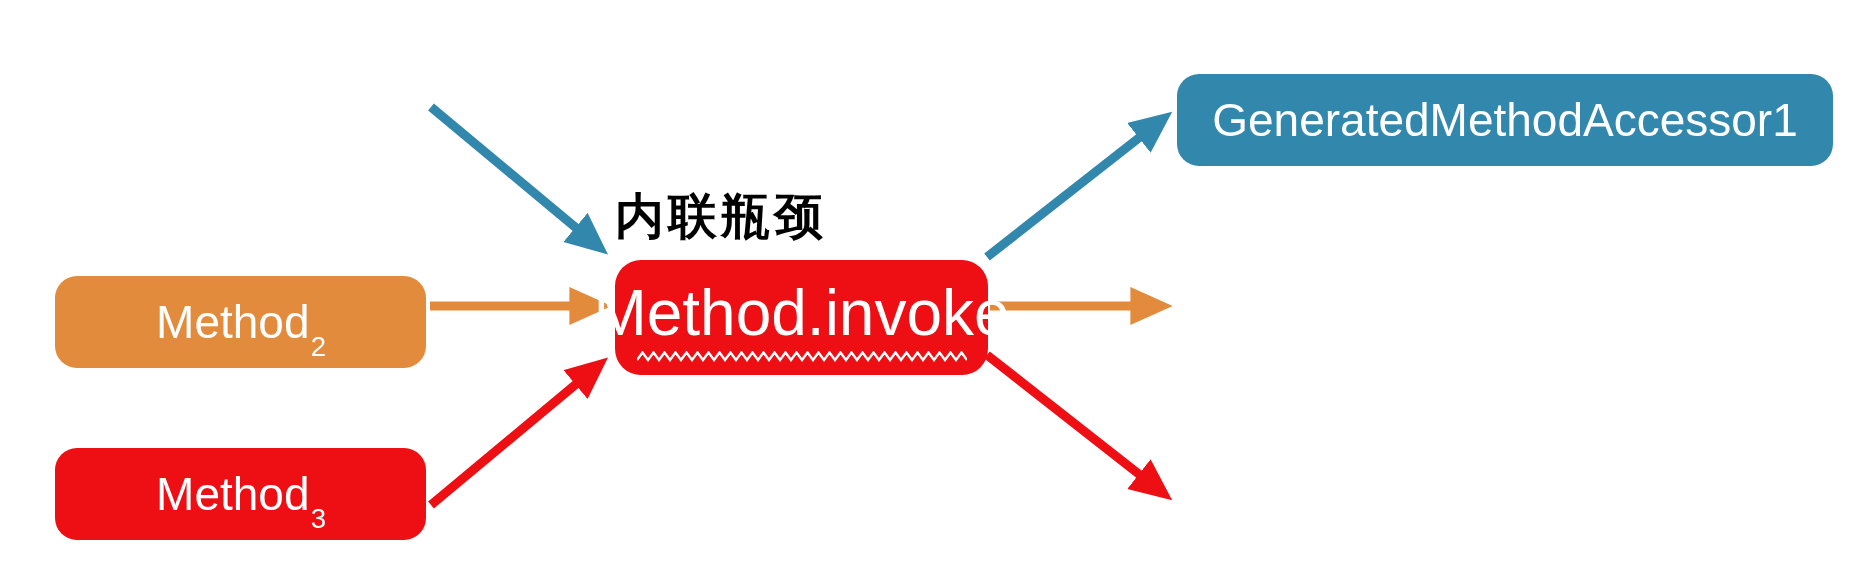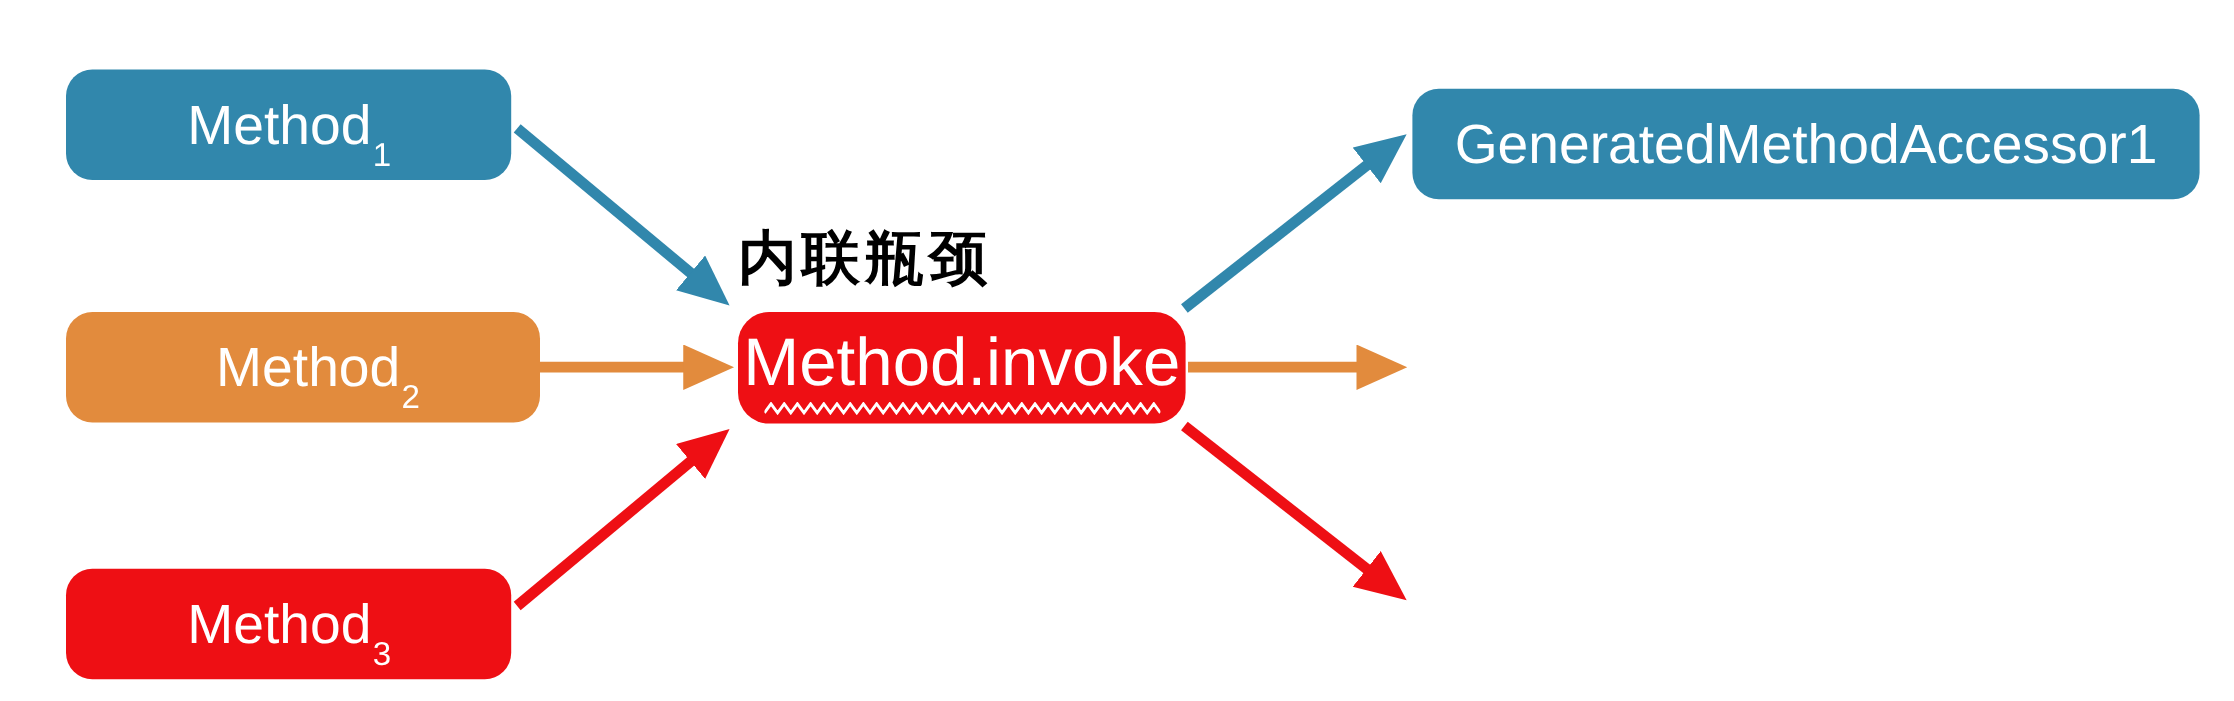--- a/index.html
+++ b/index.html
@@ -22,36 +22,36 @@
     font-size: 46px;
     white-space: nowrap;
   }
   .node[data-color="blue"]   { background: var(--blue); }
   .node[data-color="orange"] { background: var(--orange); }
   .node[data-color="red"]    { background: var(--red); }
 
   .col-left  { left: 55px;   width: 371px; }
   .col-right { left: 1177px; width: 656px; margin-top: 16px; }
   .row-1 { top: 58px; }
-  .row-2 { top: 260px; padding-left: 24px; }
-  .row-3 { top: 474px; }
+  .row-2 { top: 276px; }
+  .row-3 { top: 448px; }
 
   .node sub {
     font-size: 0.60em;
     line-height: 0;
     position: relative;
     top: 0.28em;
     left: 0.04em;
   }
 
   #center-node {
     left: 615px; top: 260px;
-    width: 373px; height: 93px;
+    width: 373px; height: 115px;
     border-radius: 26px;
-    font-size: 56px;
+    font-size: 64px;
     flex-direction: column;
   }
   #center-node .label-wrap { display: flex; flex-direction: column; align-items: center; margin-top: 2px; }
   #center-node .wavy-svg { display: block; margin-top: 1px; }
 
   #diagram-title {
     position: absolute;
     left: 615px; top: 188px;
     width: 373px; height: 56px;
     text-align: left;
@@ -90,23 +90,20 @@
       </marker>
     </defs>
     <line x1="431" y1="107" x2="599" y2="247" marker-end="url(#ah-blue)" data-color="blue"></line>
     <line x1="430" y1="306" x2="600" y2="306" marker-end="url(#ah-orange)" data-color="orange"></line>
     <line x1="431" y1="505" x2="599" y2="365" marker-end="url(#ah-red)" data-color="red"></line>
     <line x1="987" y1="257" x2="1163" y2="119" marker-end="url(#ah-blue)" data-color="blue"></line>
     <line x1="990" y1="306" x2="1161" y2="306" marker-end="url(#ah-orange)" data-color="orange"></line>
     <line x1="987" y1="355" x2="1163" y2="493" marker-end="url(#ah-red)" data-color="red"></line>
   </svg>
 
-  <div class="node col-left row-1" data-color="blue">
-    <span><span>Method</span><sub>1</sub></span>
-  </div>
   <div class="node col-left row-2" data-color="orange">
     <span><span>Method</span><sub>2</sub></span>
   </div>
   <div class="node col-left row-3" data-color="red">
     <span><span>Method</span><sub>3</sub></span>
   </div>
 
   <div id="diagram-title">内联瓶颈</div>
 
   <div class="node" id="center-node" data-color="red">

